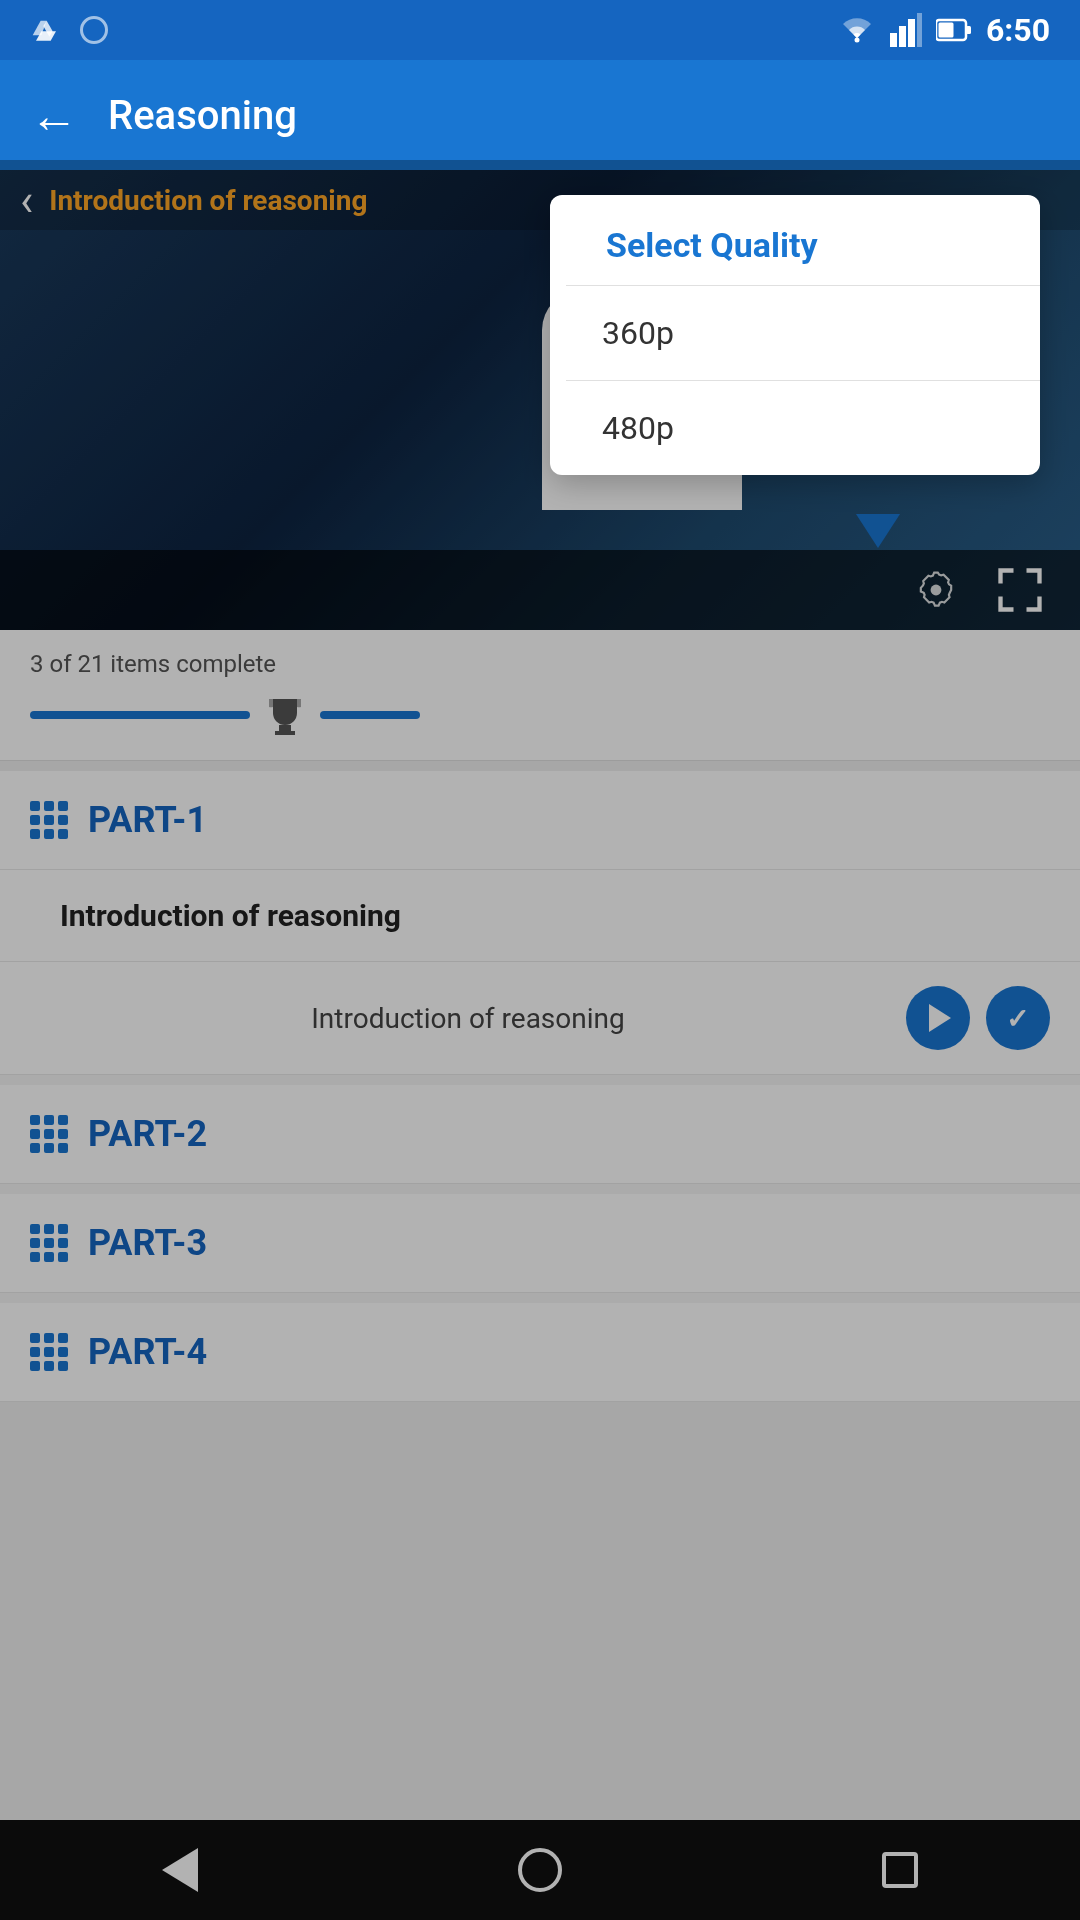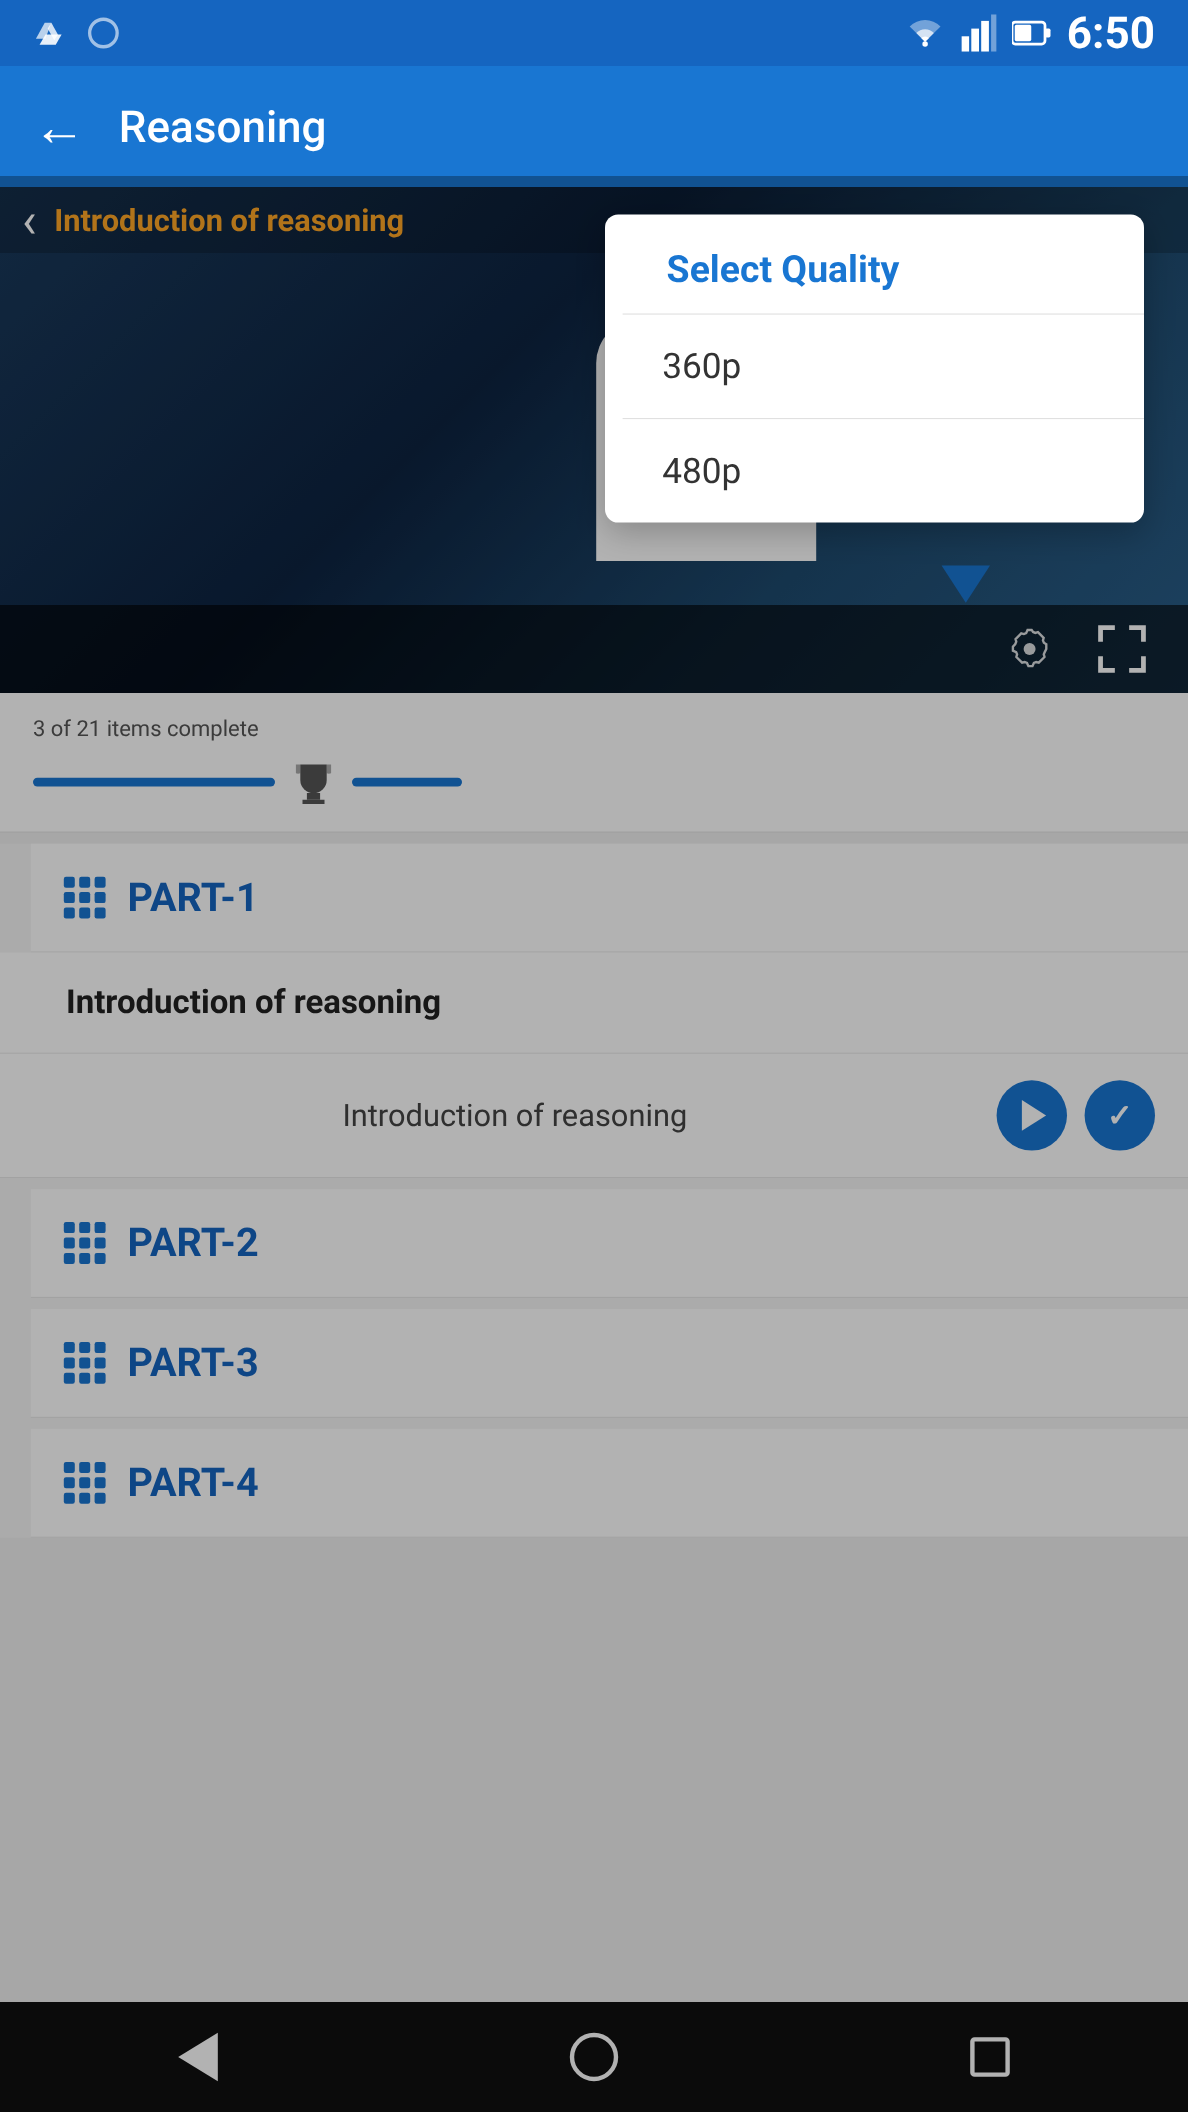--- a/index.html
+++ b/index.html
@@ -166,21 +166,21 @@
       right: 180px;
     }
 
     
     .progress-section {
       background: white;
       padding: 20px 30px;
       border-bottom: 1px solid #e0e0e0;
     }
     .progress-text {
-      font-size: 20px;
+      font-size: 24px;
       color: #555;
       margin-bottom: 12px;
     }
     .progress-bars {
       display: flex;
       gap: 10px;
       align-items: center;
     }
     .progress-bar-fill {
       height: 8px;
@@ -201,21 +201,20 @@
     }
 
     .part-header {
       background: white;
       padding: 28px 30px;
       border-bottom: 1px solid #e8e8e8;
       display: flex;
       align-items: center;
       gap: 20px;
       margin-top: 10px;
-      margin-left: 28px;
     }
     .grid-icon {
       display: grid;
       grid-template-columns: repeat(3, 10px);
       gap: 4px;
     }
     .grid-dot {
       width: 10px; height: 10px;
       background: #1976d2;
       border-radius: 2px;
@@ -391,21 +390,21 @@
       <rect x="9" y="13" width="7" height="21" fill="white"></rect>
       <rect x="18" y="6" width="7" height="28" fill="white"></rect>
       <rect x="27" y="0" width="5" height="34" fill="white" opacity="0.4"></rect>
     </svg>
 
     <svg width="36" height="28" viewBox="0 0 36 28" fill="white">
       <rect x="0" y="4" width="30" height="20" rx="3" fill="none" stroke="white" stroke-width="2.5"></rect>
       <rect x="30" y="10" width="5" height="8" rx="1.5" fill="white"></rect>
       <rect x="2.5" y="6.5" width="15" height="15" rx="1.5" fill="white"></rect>
     </svg>
-    <span style="font-size:40px;font-weight:bold;color:white;">6:50</span>
+    <span style="font-size:32px;font-weight:bold;color:white;">6:50</span>
   </div>
 </div>
 
 <div class="app-header">
   <span class="back-arrow">←</span>
   <span class="header-title">Reasoning</span>
 </div>
 
 <div class="video-container">
   <div class="video-bg"></div>

